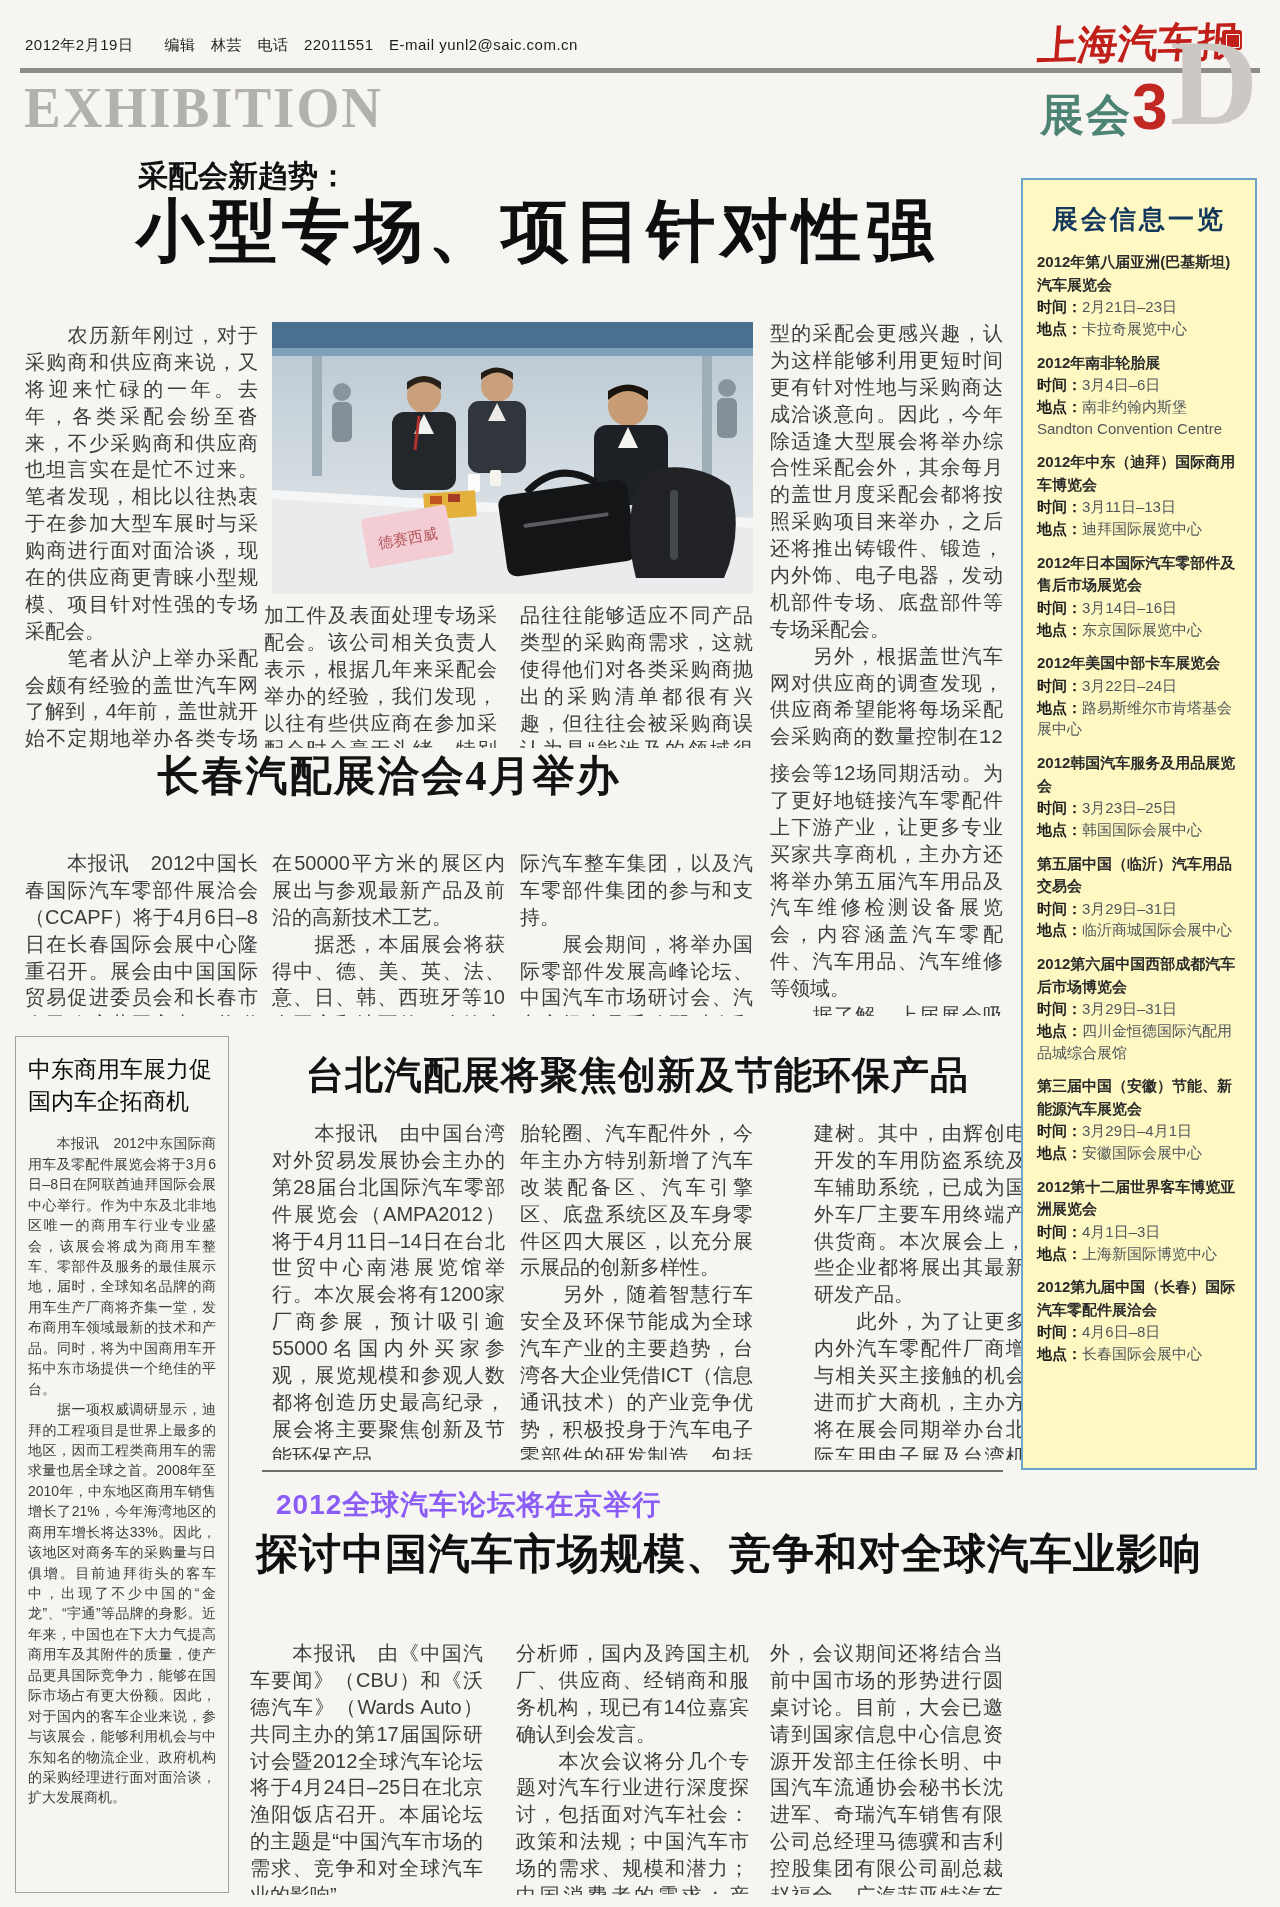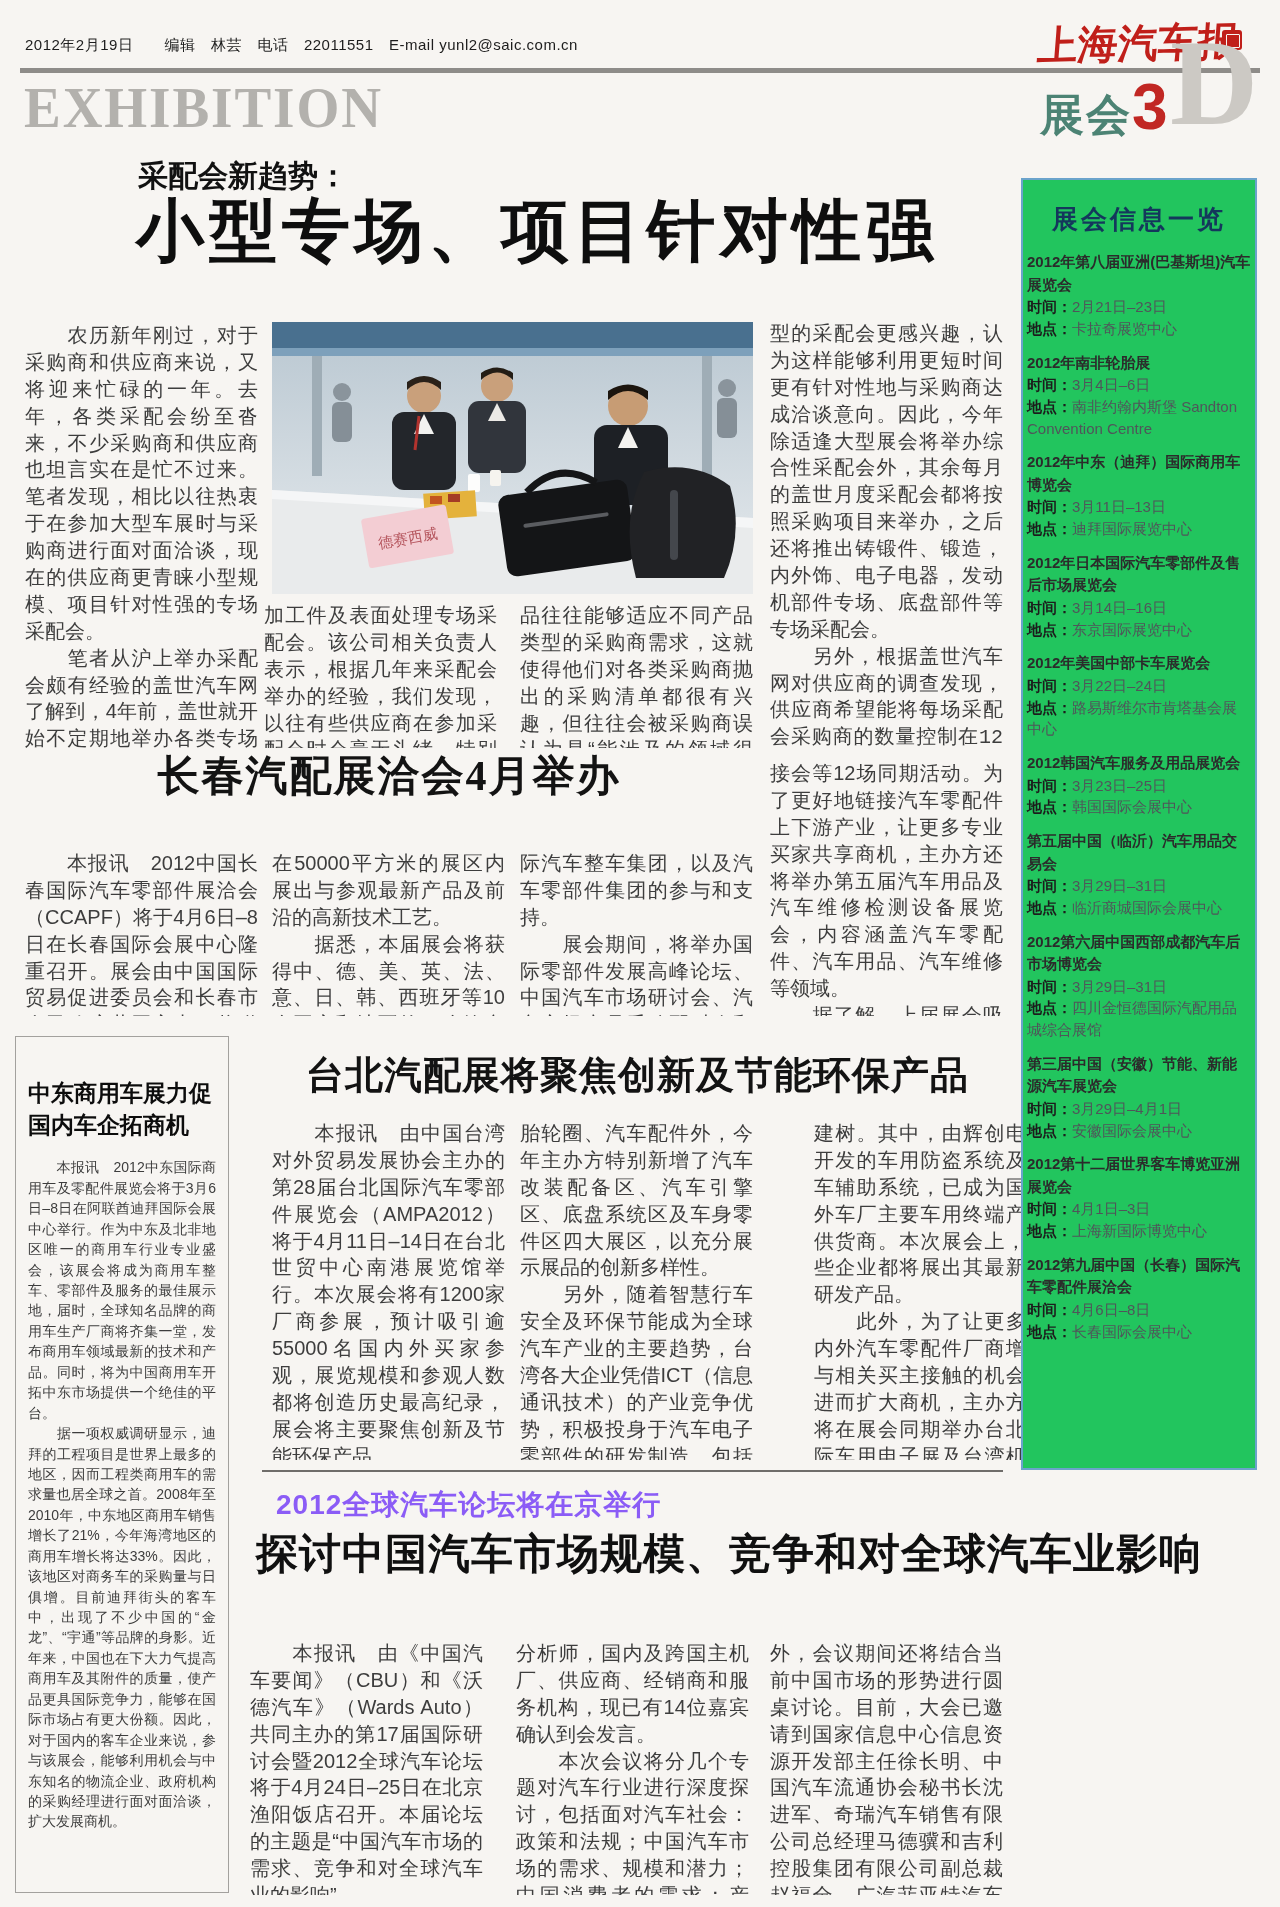--- a/index.html
+++ b/index.html
@@ -44,27 +44,27 @@
   .a3c2{left:520px;top:1120px;width:233px;height:340px;}
   .a3c3{left:814px;top:1120px;width:233px;height:340px;}
   .a4c1{left:250px;top:1640px;width:233px;height:255px;}
   .a4c2{left:516px;top:1640px;width:233px;height:255px;}
   .a4c3{left:770px;top:1640px;width:233px;height:255px;}
   .a4c4{left:1020px;top:1640px;width:233px;height:255px;}
   
   .photo{left:272px;top:322px;width:481px;height:272px;background:#cfd7db;overflow:hidden;}
   
   .mebox{left:15px;top:1036px;width:214px;height:857px;border:1.5px solid #a3a19e;box-sizing:border-box;}
-  .mebox-title{margin:40px 12px 0;font-weight:700;font-size:23px;line-height:1.4;color:#0c0c0c;white-space:pre-line;}
+  .mebox-title{margin:16px 12px 0;font-weight:400;font-size:23px;line-height:1.4;color:#0c0c0c;white-space:pre-line;}
   .mebox-body{margin:16px 12px 0;font-size:14px;line-height:1.46;color:#3d3d3d;text-align:justify;white-space:pre-line;}
   
   .bottomrule{left:262px;top:1470px;width:741px;height:2px;background:#6f6d6a;}
   
-  .sidebar{left:1021px;top:178px;width:236px;height:1292px;background:#22c55e;border:2px solid #6ba3cb;
-           box-sizing:border-box;padding:16px 4px;}
+  .sidebar{left:1021px;top:178px;width:236px;height:1292px;background:#fef9c3;border:2px solid #6ba3cb;
+           box-sizing:border-box;padding:16px 14px;}
   .sb-title{text-align:center;font-weight:800;font-size:26px;color:#14375c;letter-spacing:3px;margin:6px 0 14px;}
   .sb-entry{margin-bottom:12px;}
   .sb-entry-title{font-weight:700;font-size:15px;line-height:1.5;color:#2b2b2b;}
   .sb-line{font-size:15px;line-height:1.45;color:#50555a;}
   .sb-label{font-weight:700;color:#1c1c1c;}
 </style>
 </head>
 <body>
 
 <div class="page">

